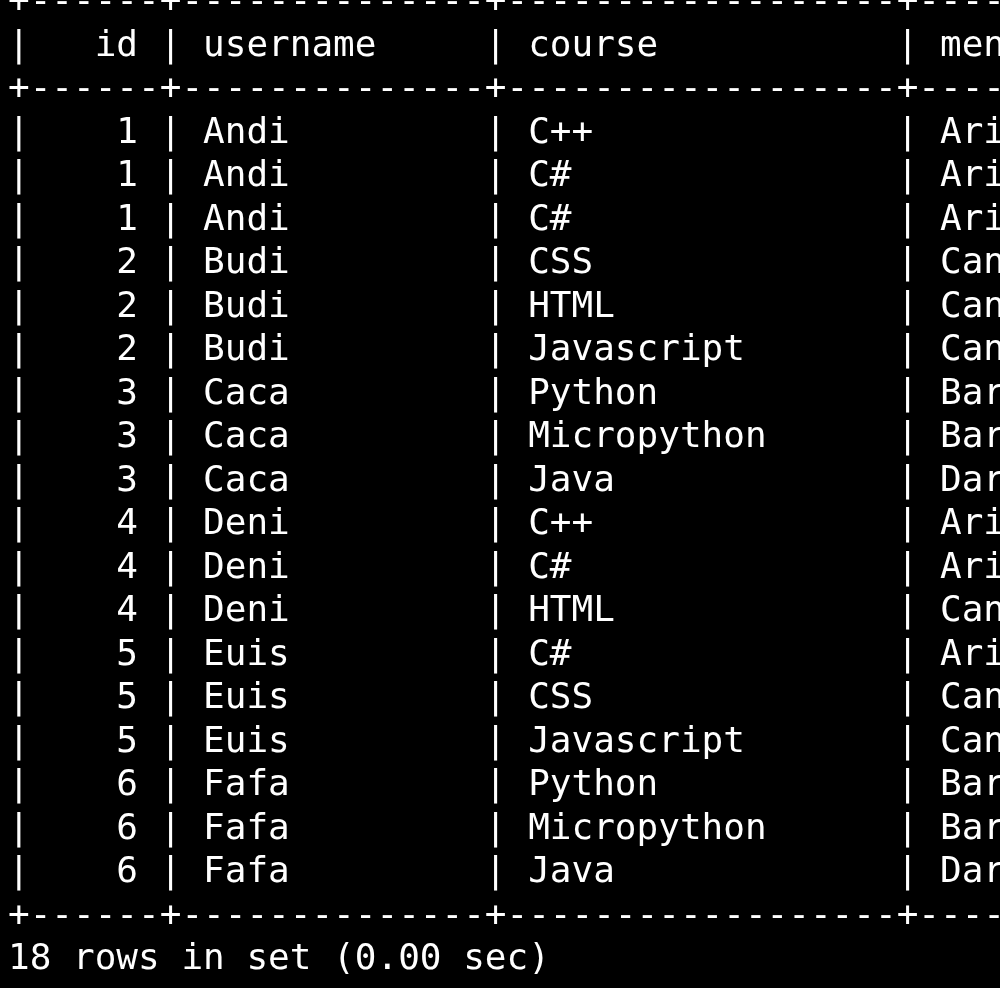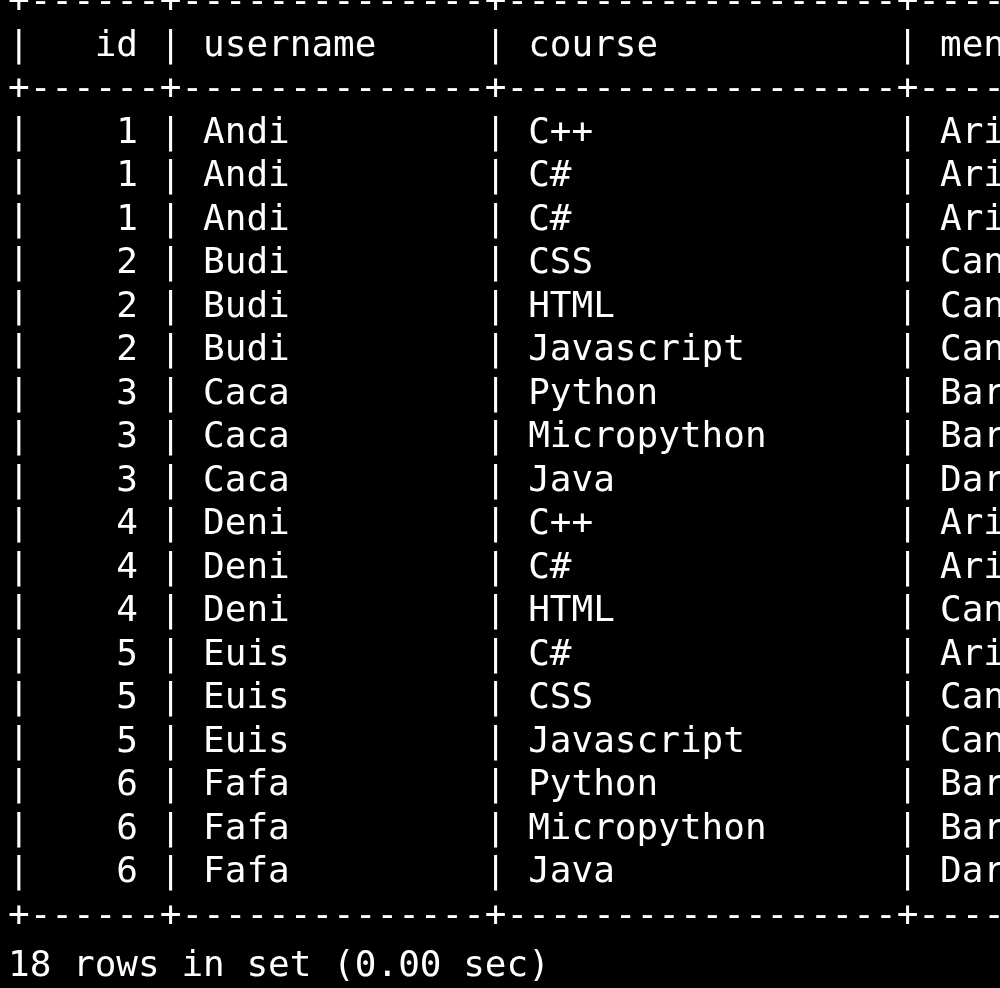--- a/index.html
+++ b/index.html
@@ -41,21 +41,21 @@
     margin-top: -22px;
   }
 
   .rule {
     color: #ffffff;
   }
 
   .row-line { }
 
   .footer-line {
-    margin-top: 7px;
+    margin-top: 0px;
   }
 </style>
 </head>
 <body>
 
 <div id="terminal">
 
   <div class="term-line rule rule-top">+------+--------------+------------------+----------+----------+</div>
 
   <div class="term-line row-line">|   id | username     | course           | mentor   | title    |</div>

